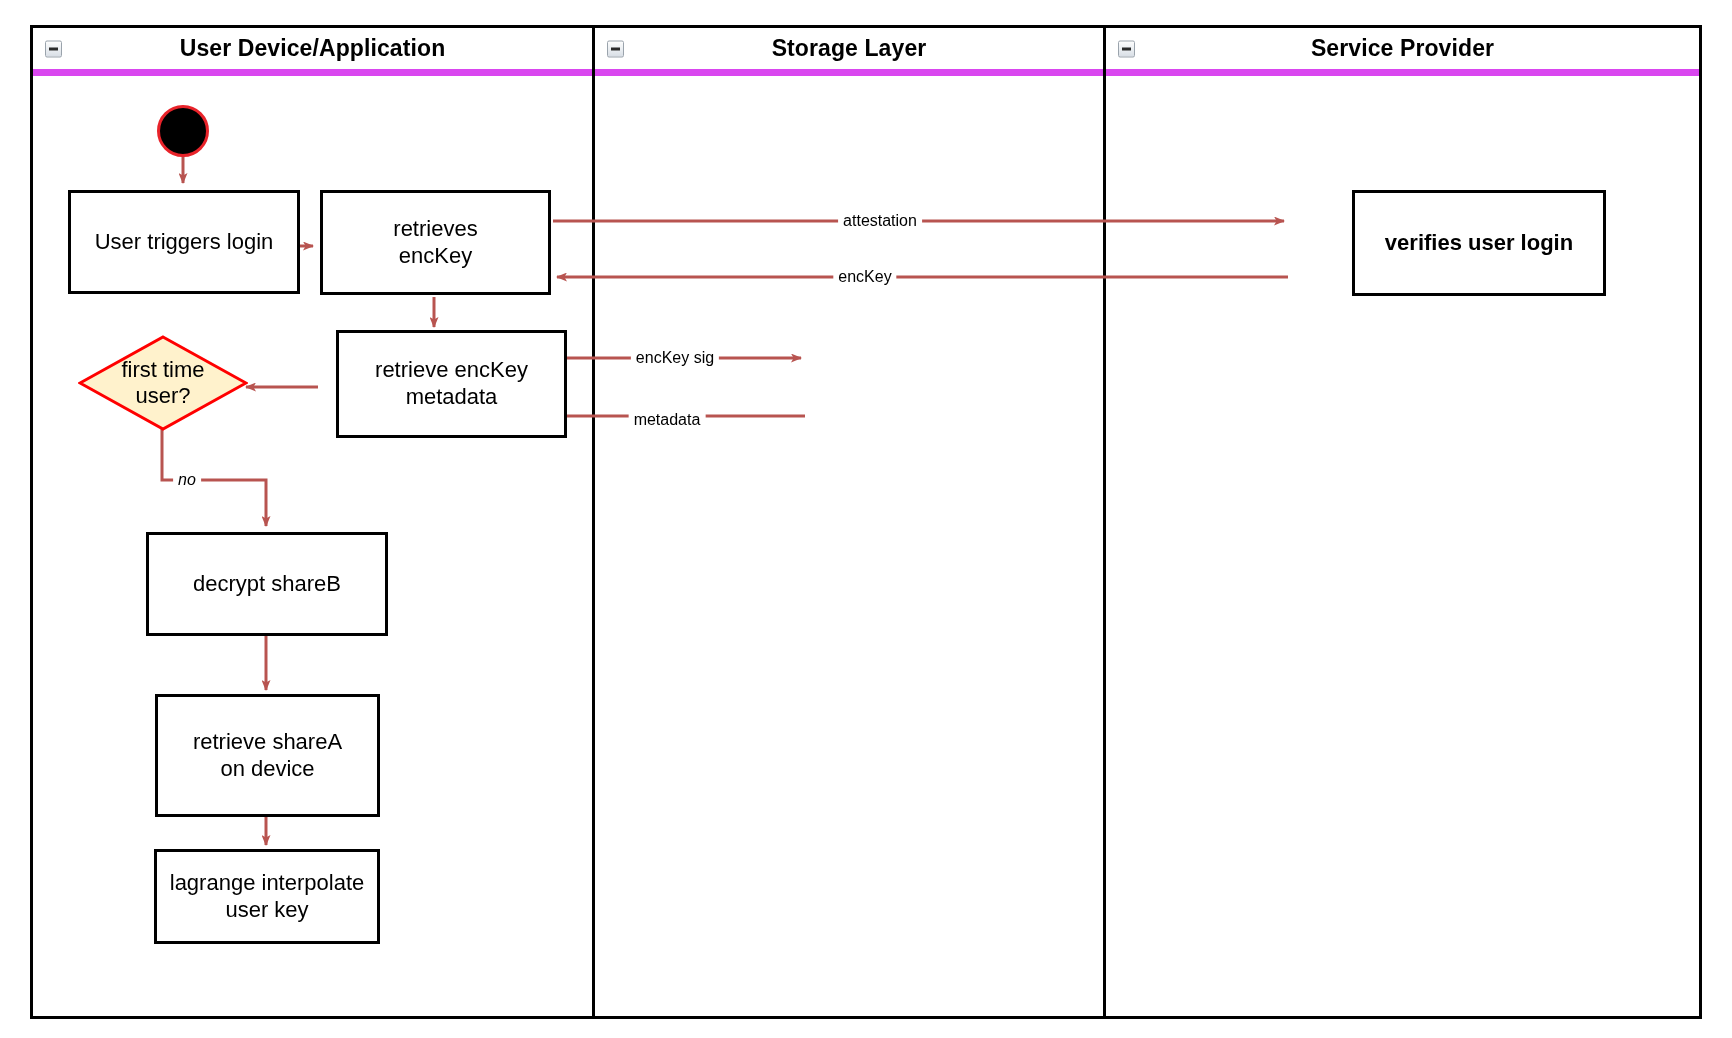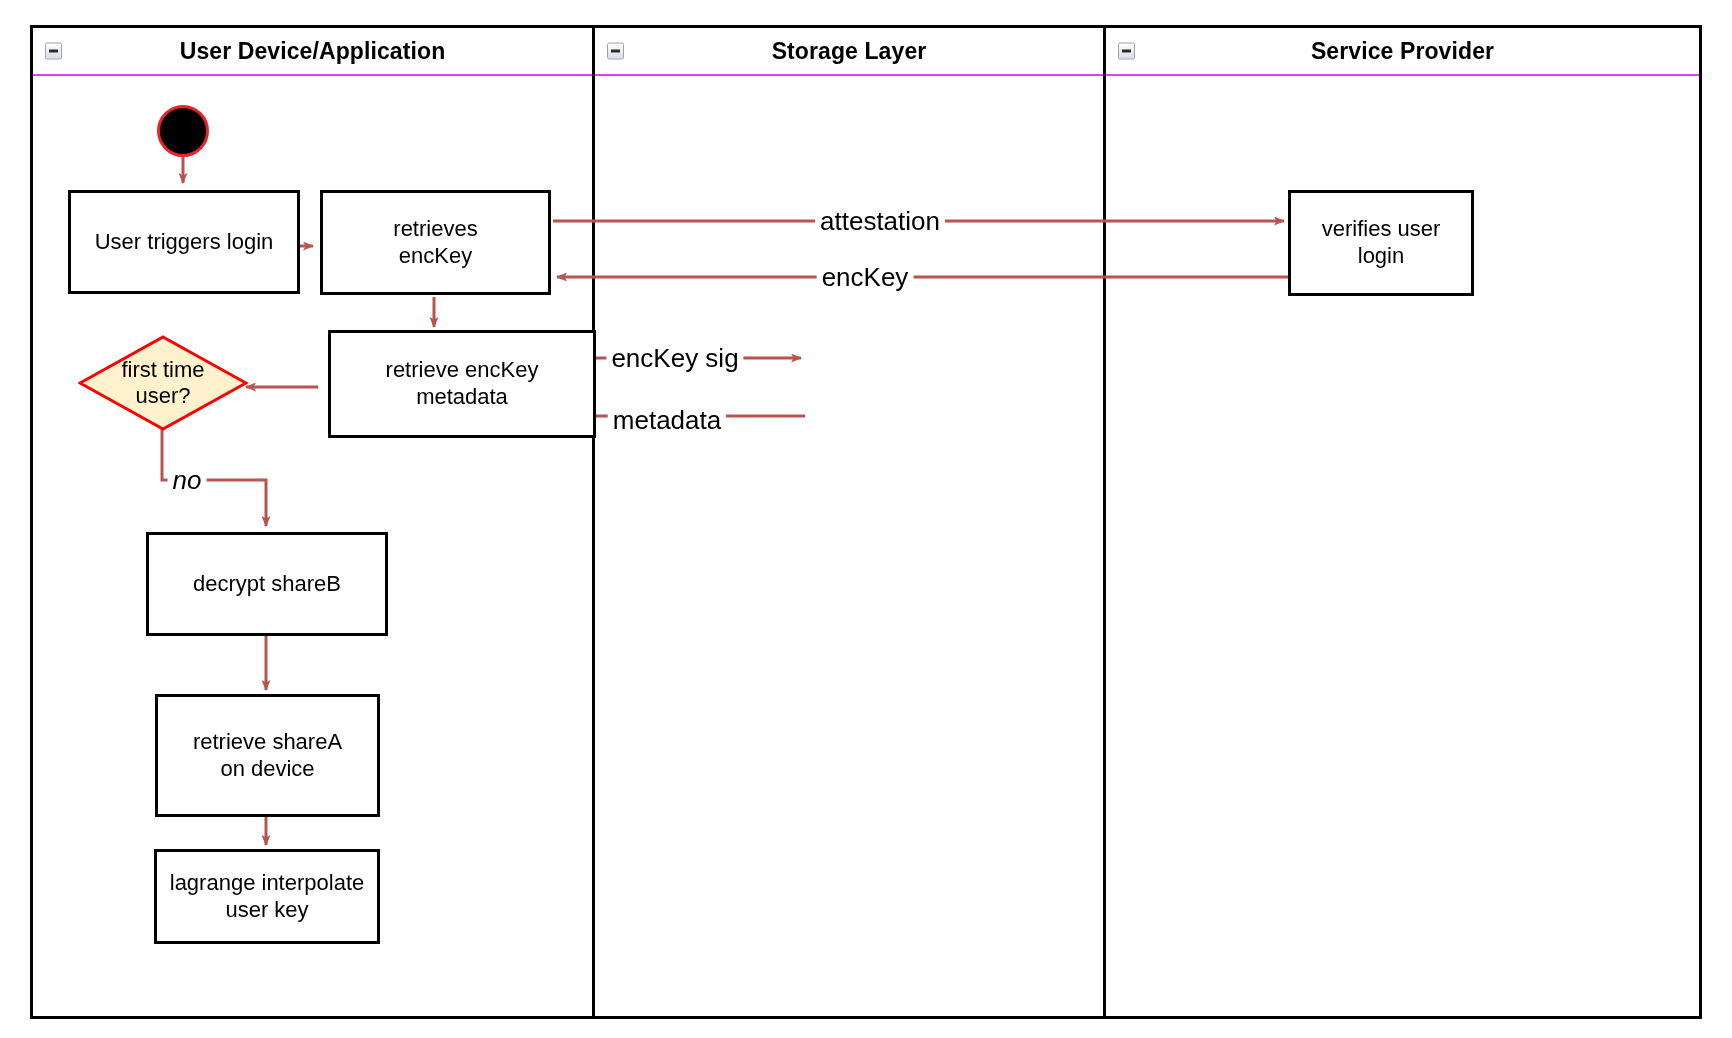--- a/index.html
+++ b/index.html
@@ -32,21 +32,21 @@
     height: 100%;
     box-sizing: border-box;
   }
   .lane + .lane { border-left: 3px solid #000000; }
   .lane-header {
     position: absolute;
     top: 0;
     left: 0;
     right: 0;
     height: 48px;
-    border-bottom: 2px solid #d946ef;
+    border-bottom: 7px solid #d946ef;
     box-sizing: border-box;
     display: flex;
     align-items: center;
     justify-content: center;
     background: #ffffff;
   }
   .lane-title {
     font-size: 23px;
     font-weight: bold;
     color: #000000;
@@ -126,21 +126,21 @@
   
   svg.edges {
     position: absolute;
     left: 0; top: 0;
     width: 1732px;
     height: 1038px;
     pointer-events: none;
   }
   .edge-label {
     position: absolute;
-    font-size: 26px;
+    font-size: 16px;
     color: #000000;
     background: #ffffff;
     padding: 0 5px;
     white-space: nowrap;
     transform: translate(-50%, -50%);
   }
 </style>
 </head>
 <body>
 
@@ -213,21 +213,21 @@
 
   <div class="node" style="left:68px; top:190px; width:232px; height:104px;justify-content:center;">
     <span>User triggers login</span>
   </div>
 
   <div class="node" style="left:320px; top:190px; width:231px; height:105px;">
     <span>retrieves
 encKey</span>
   </div>
 
-  <div class="node" style="left:328px; top:330px; width:268px; height:108px;">
+  <div class="node" style="left:336px; top:330px; width:231px; height:108px;">
     <span>retrieve encKey
 metadata</span>
   </div>
 
   <div class="decision" style="left:78px; top:335px; width:170px; height:96px;">
     <svg class="dia-shape" viewBox="0 0 170 96" preserveAspectRatio="none" xmlns="http://www.w3.org/2000/svg">
       <polygon points="85,2 168,48 85,94 2,48" fill="#fff2cc" stroke="#ff0000" stroke-width="3"></polygon>
     </svg>
     <div class="dia-label">first time
 user?</div>
@@ -241,17 +241,17 @@
     <span>retrieve shareA
 on device</span>
   </div>
 
   <div class="node" style="left:154px; top:849px; width:226px; height:95px;">
     <span>lagrange interpolate
 user key</span>
   </div>
 
 
-  <div class="node" style="left:1288px; top:190px; width:186px; height:106px;">
+  <div class="node" style="left:1352px; top:190px; width:254px; height:106px;font-weight:bold;">
     <span>verifies user login</span>
   </div>
 
 </div>
 
 </body></html>

